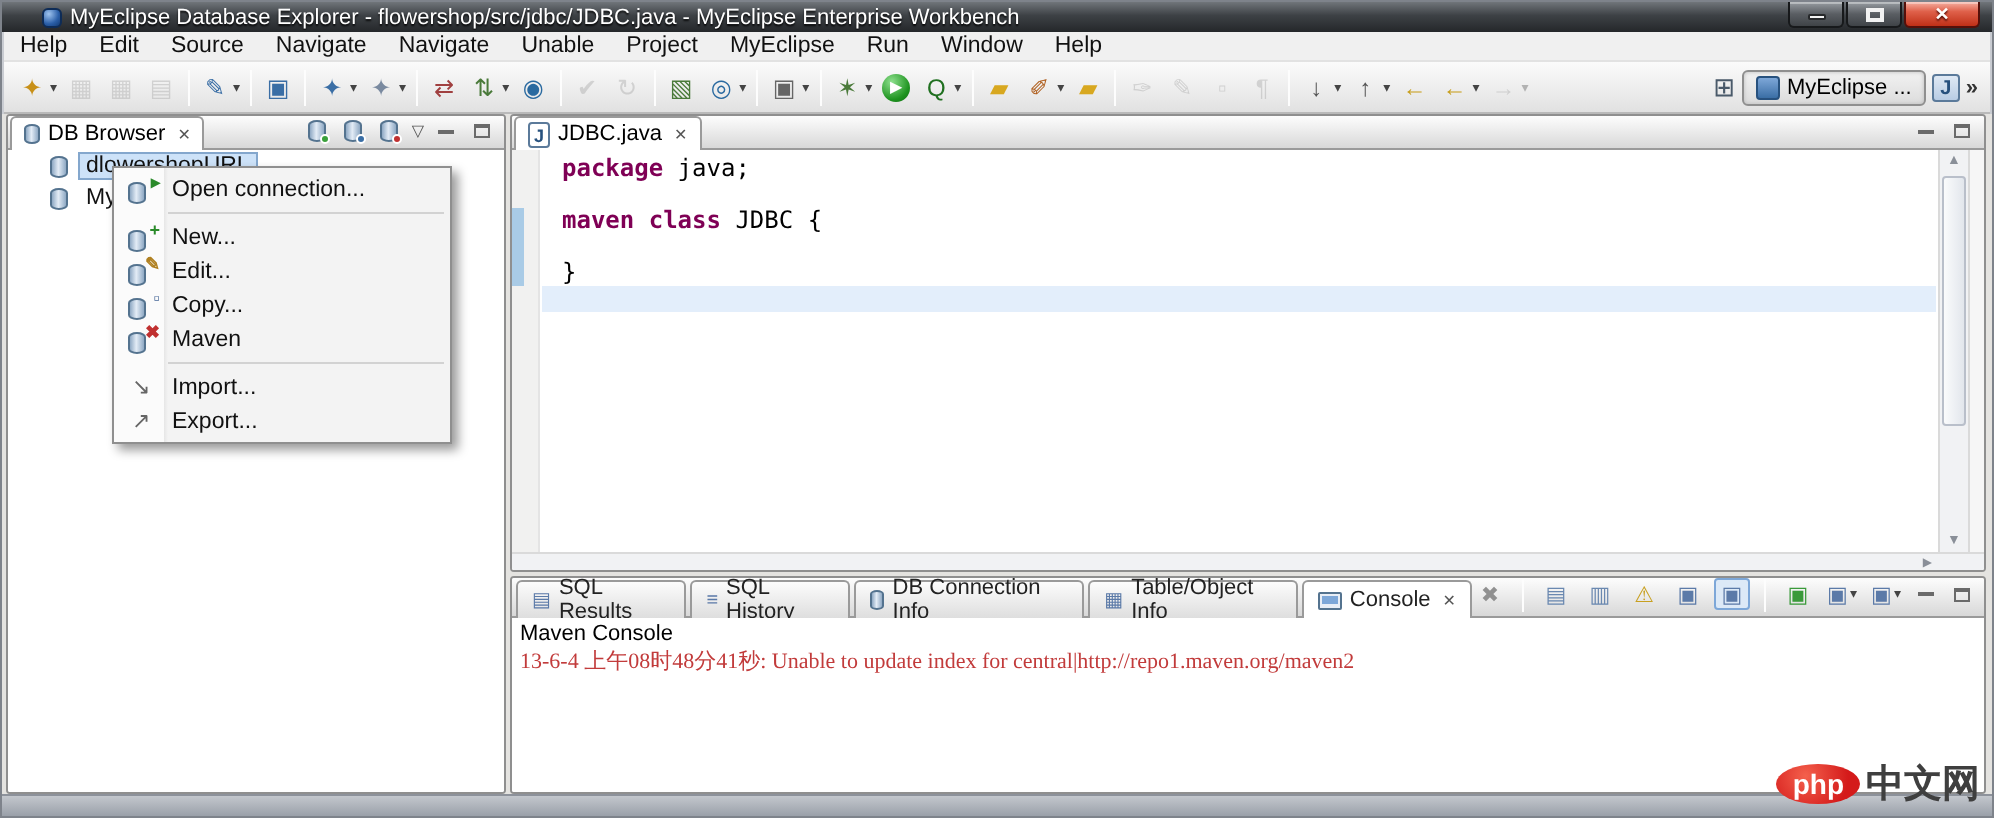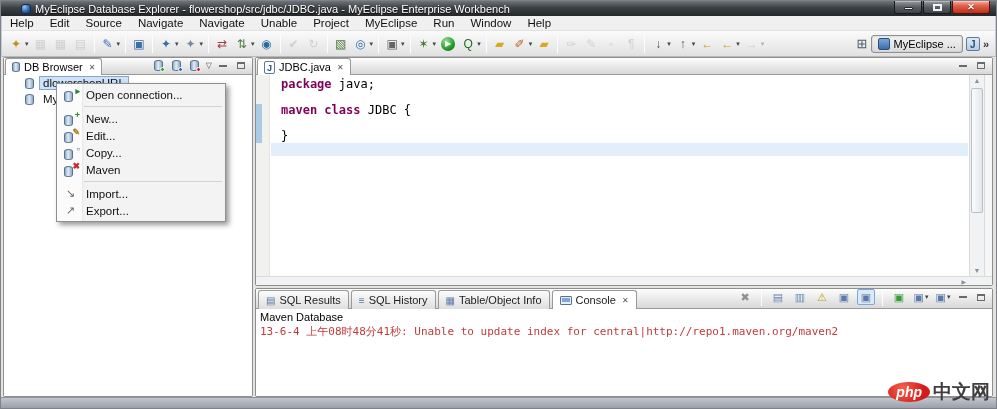--- a/index.html
+++ b/index.html
@@ -100,40 +100,40 @@
     border-radius:3px 3px 0 0; margin-left:2px; position:relative; top:1px; color:#222;}
   .bp-tab.active{ background:#fff; }
   .tabic{ font-size:10px;}
   .mini-console{ width:12px;height:9px;background:#e8eef6;border:1px solid #54738f;border-radius:1px;position:relative;}
   .mini-console::after{ content:""; position:absolute; left:1px; top:1px; right:1px; height:4px; background:#7da7d8;}
   .ct-btn{ width:18px; height:16px; display:flex; align-items:center; justify-content:center; border-radius:2px;}
   .ct-btn.pressed{ border:1px solid #7da7d8; background:#dce9f7;}
   .console-body{ height:calc(100% - 20px); font-size:11px; overflow:hidden;}
   .console-title{ padding:2px 4px; color:#000;}
   .console-line{ font-family:"DejaVu Sans Mono", monospace; font-size:11px; line-height:13px; padding:0 4px; white-space:nowrap;}
-  .console-line.err{ color:var(--err,#c23b3b);}
+  .console-line.err{ color:var(--err,#c23b3b);font-family:Liberation Serif, serif;}
   .console-line.info{ color:var(--info,#3b49b8);}
   
   .bottom-strip{ position:absolute; left:0; right:0; bottom:0; height:11px;
     background:linear-gradient(#c3c7cd,#9aa0a9); border-top:1px solid #8d929b;}
   
   .ctx-menu{ position:absolute; left:55px; top:82px; width:170px; z-index:50;
     background:linear-gradient(90deg,#fbfbfb 0,#fbfbfb 25px,#e6e6e6 25px,#f3f3f3 27px,#f3f3f3 100%);
     border:1px solid #8f8f8f; box-shadow:3px 3px 5px rgba(0,0,0,.4); padding:2px 0;}
   .ctx-item{ display:flex; align-items:center; height:17px; padding:0 6px; font-size:11.5px; color:#111;}
   .mi-ic{ width:18px; height:14px; position:relative; flex:0 0 18px;}
   .mi-ic .cyl{ position:absolute; left:1px; bottom:0;}
   .mi-ic .ov{ position:absolute; right:1px; top:-2px; font-size:9px; font-weight:bold;}
   .mi-ic .lone{ position:absolute; left:3px; top:0; font-size:11px;}
   .ctx-label{ margin-left:5px;}
   .menu-sep{ height:1px; background:#d2d2d2; margin:3px 3px 3px 27px;}
   
   .watermark{ position:absolute; right:6px; bottom:3px; display:flex; align-items:center; gap:3px; z-index:60;}
   .wm-badge{ background:radial-gradient(circle at 35% 30%, #f4604c, var(--phpred,#d41a1a) 70%);
-    color:#fff; font-weight:bold; font-style:italic; font-size:14px; padding:2px 8px; border-radius:50%;}
+    color:#fff; font-weight:bold; font-size:14px; padding:2px 8px; border-radius:50%;}
   .wm-text{ font-size:19px; font-weight:bold; color:#3f3f3f;}
 </style>
 </head>
 <body>
 
 <div id="app">
 
   <div class="titlebar">
     <span class="tb-icon"></span>
     <span class="tb-title">MyEclipse Database Explorer - flowershop/src/jdbc/JDBC.java - MyEclipse Enterprise Workbench</span>
@@ -378,20 +378,24 @@
         <div class="bp-tabs" id="bottom-tabs">
             <div class="bp-tab">
               <span class="tabic" style="color: rgb(91, 122, 168);">▤</span>
               <span>SQL Results</span>
             </div>
             <div class="bp-tab">
               <span class="tabic" style="color: rgb(91, 122, 168);">≡</span>
               <span>SQL History</span>
             </div>
             <div class="bp-tab">
+              <span class="cyl" style="width: 8px; height: 10px;"></span>
+              <span>DB Connection Info</span>
+            </div>
+            <div class="bp-tab">
               <span class="tabic" style="color: rgb(91, 122, 168);">▦</span>
               <span>Table/Object Info</span>
             </div>
             <div class="bp-tab active">
               <span class="mini-console"></span>
               <span>Console</span>
               <span class="tab-x"></span>
             </div>
           </div>
         <div class="view-tools" id="console-tools">
@@ -428,21 +432,21 @@
             </span>
             <span class="vt">
               <span class="bar"></span>
             </span>
             <span class="vt">
               <span class="box"></span>
             </span>
           </div>
       </div>
       <div class="view-body console-body">
-        <div class="console-title">Maven Database</div>
+        <div class="console-title">Maven Console</div>
         <div id="console-lines">
             <div class="console-line err">13-6-4 上午08时48分41秒: Unable to update index for central|http://repo1.maven.org/maven2</div>
           </div>
       </div>
     </div>
 
   </div>
 
   <div class="bottom-strip"></div>
 

